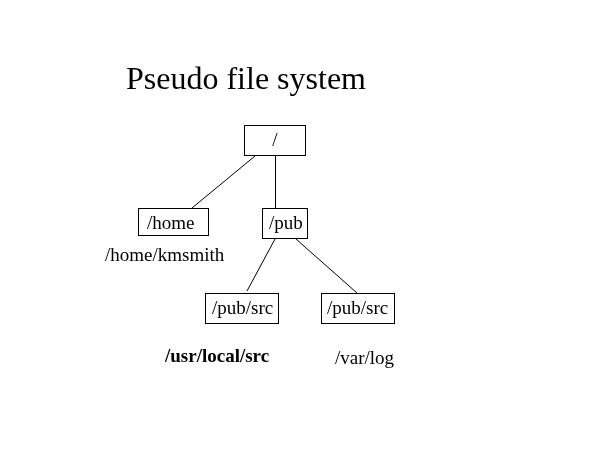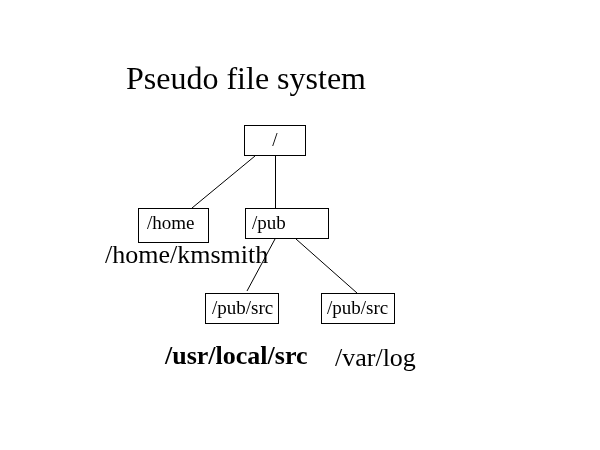--- a/index.html
+++ b/index.html
@@ -37,46 +37,46 @@
       border: 1px solid #000000;
       background: #ffffff;
       font-size: 19px;
       line-height: 28px;
       padding-left: 8px;
       white-space: nowrap;
     }
     .node.root { text-align: center; padding-left: 0; }
     .label {
       position: absolute;
-      font-size: 26px;
+      font-size: 19px;
       line-height: 24px;
       white-space: nowrap;
     }
   </style>
 </head>
 <body>
 
 <div class="title">Pseudo file system</div>
 
 <svg class="edges" viewBox="0 0 600 450">
   <line x1="255" y1="156" x2="192" y2="208" stroke="#000" stroke-width="1"></line>
   <line x1="275.5" y1="156" x2="275.5" y2="208" stroke="#000" stroke-width="1"></line>
   <line x1="275" y1="239" x2="247" y2="291" stroke="#000" stroke-width="1"></line>
   <line x1="296" y1="239" x2="357" y2="293" stroke="#000" stroke-width="1"></line>
 </svg>
 
 <div class="node root" style="left:244px; top:125px; width:62px; height:31px;">
   <span>/</span>
 </div>
 
-<div class="node" style="left:138px; top:208px; width:71px; height:35px;">
+<div class="node" style="left:138px; top:208px; width:71px; height:28px;">
   <span>/home</span>
 </div>
 
-<div class="node" style="left:245px; top:208px; width:84px; height:31px; padding-left:6px;">
+<div class="node" style="left:262px; top:208px; width:46px; height:31px; padding-left:6px;">
   <span>/pub</span>
 </div>
 
 <div class="node" style="left:205px; top:293px; width:74px; height:31px; padding-left:6px;">
   <span>/pub/src</span>
 </div>
 
 <div class="node" style="left:321px; top:293px; width:74px; height:31px; padding-left:5px;">
   <span>/pub/src</span>
 </div>

